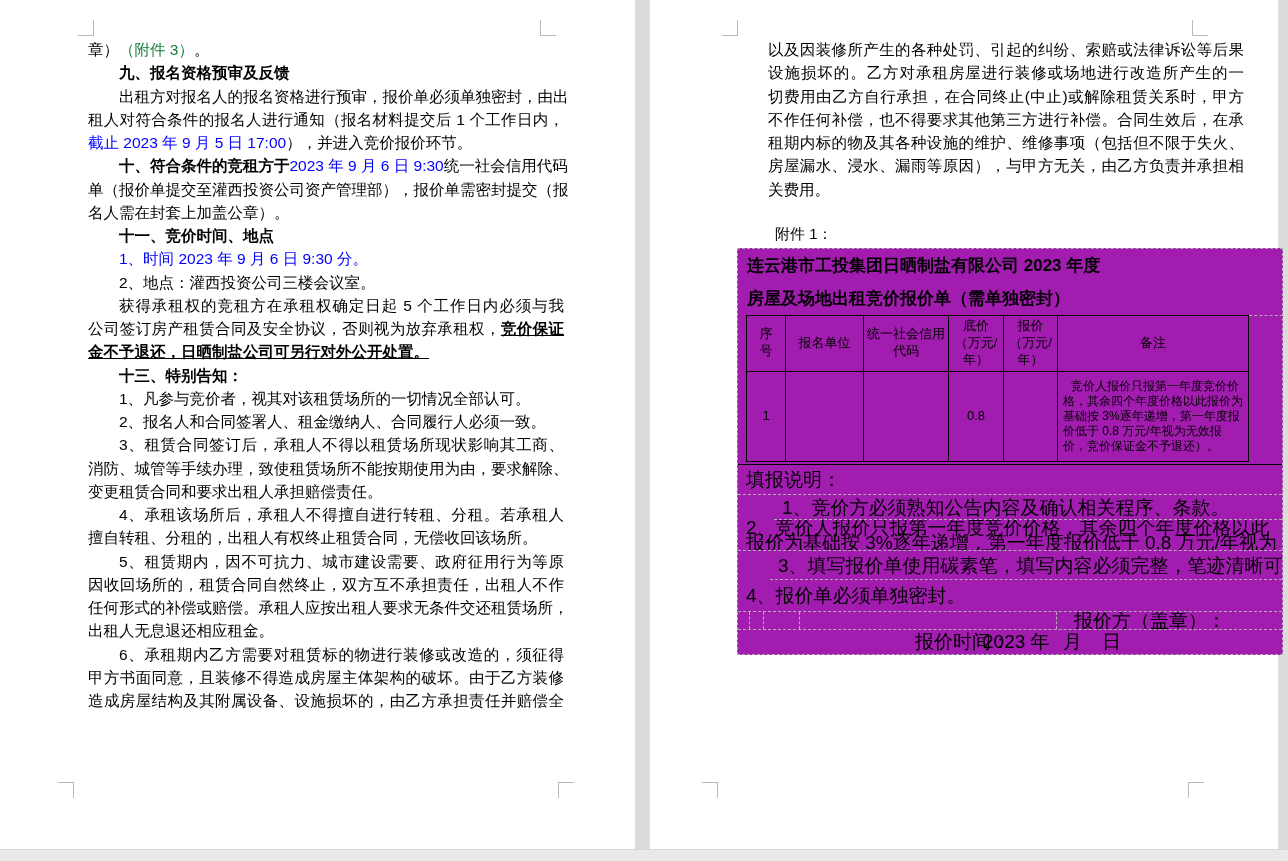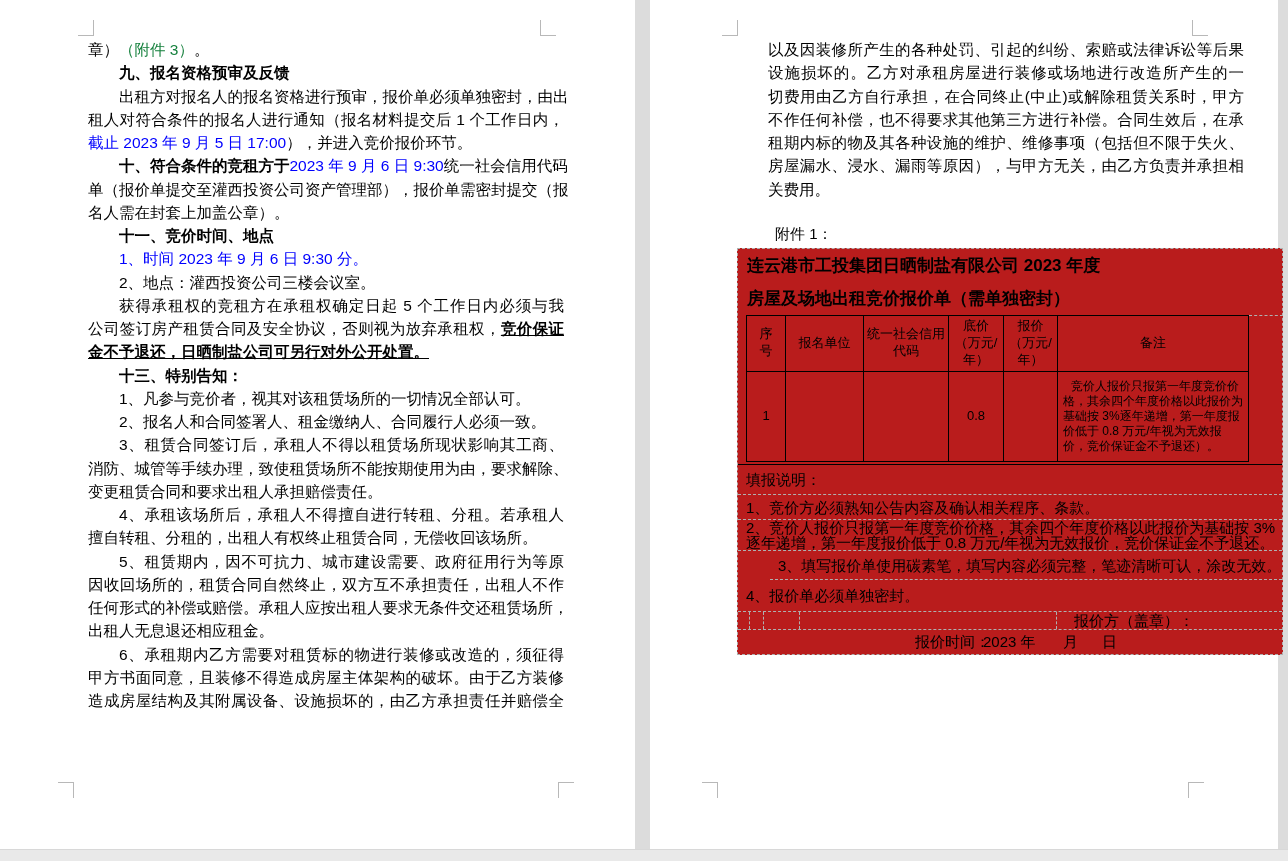--- a/index.html
+++ b/index.html
@@ -29,37 +29,37 @@
   .s-h  { color:#000000; font-weight:bold; }
   .s-hu { color:#000000; font-weight:bold; text-decoration:underline; }
   .s-bl { color:#0000FF; }
   .s-r  { color:#15803d; }
 
   .attach-label { position:absolute; left:735px; top:222px; width:476px; height:23px;
                   line-height:23px; font-size:15px; text-indent:40px; color:#000; }
 
   
   .attach-box { position:absolute; left:737px; top:248px; width:546px; height:407px;
-                border:1px dashed #b0b0b0; background:#b91c1c; }
+                border:1px dashed #b0b0b0; background:#a21caf; }
   .a-title { height:33px; line-height:33px; padding-left:9px; font-size:17px; font-weight:bold; color:#000; white-space:nowrap; }
 
   table.price { border-collapse:collapse; table-layout:fixed; margin-left:8px; width:502px; font-size:13px; color:#000; }
   table.price th, table.price td { border:1px solid #000; text-align:center; vertical-align:middle;
                                    font-weight:normal; padding:2px 2px; word-break:break-all; line-height:1.3; }
   table.price tr.hdr  { height:54px; }
   table.price tr.data { height:90px; }
   table.price td.remark { font-size:12px; line-height:15px; text-align:left; padding:2px 5px; text-indent:8px; }
   table.price th.narrow { padding:2px 9px; }
 
   .dash-seg { position:absolute; left:511px; top:66px; width:34px; border-top:1px dashed #b0b0b0; }
 
-  .notes { margin-top:2px; border-top:1px solid #000; font-size:15px; color:#000; }
+  .notes { margin-top:2px; border-top:1px solid #000; font-size:19px; color:#000; }
   .nrow { border-bottom:1px dashed #b0b0b0; padding-left:8px; white-space:nowrap; overflow:hidden; }
   .n-title { height:30px; line-height:30px; }
-  .n1 { height:25px; line-height:25px; }
+  .n1 { height:25px; line-height:25px;margin-left:36px; }
   .n2 { height:31px; line-height:15.5px; white-space:normal; }
   .n3 { height:29px; line-height:29px;margin-left:32px; }
   .n4 { height:32px; line-height:32px; }
   .sign-row { height:18px; line-height:17px; position:relative; padding-left:0; }
   .vdash { position:absolute; top:0; bottom:0; border-left:1px dashed #b0b0b0; }
   .sign-label { position:absolute; left:336px; top:0; }
   .date-row { height:25px; line-height:24px; position:relative; border-bottom:none; padding-left:0; }
   .date-row span { position:absolute; top:0; }
 </style>
 </head>

